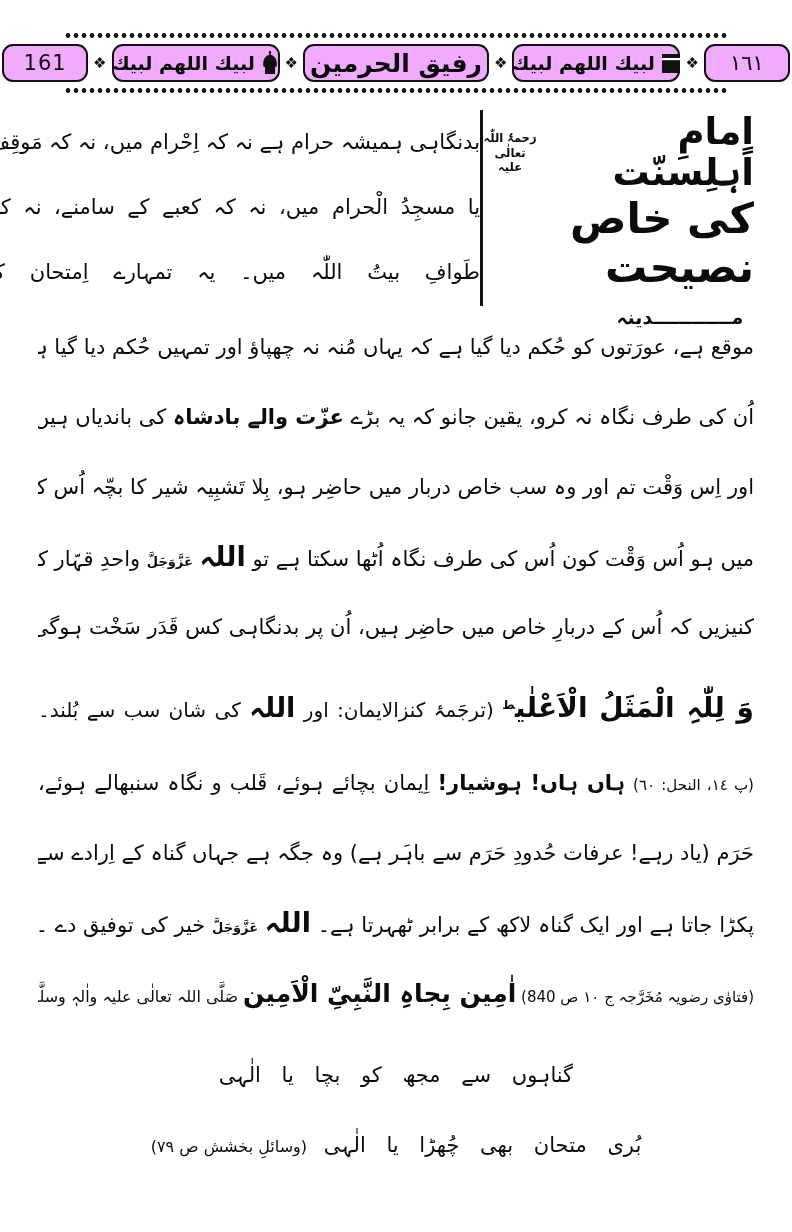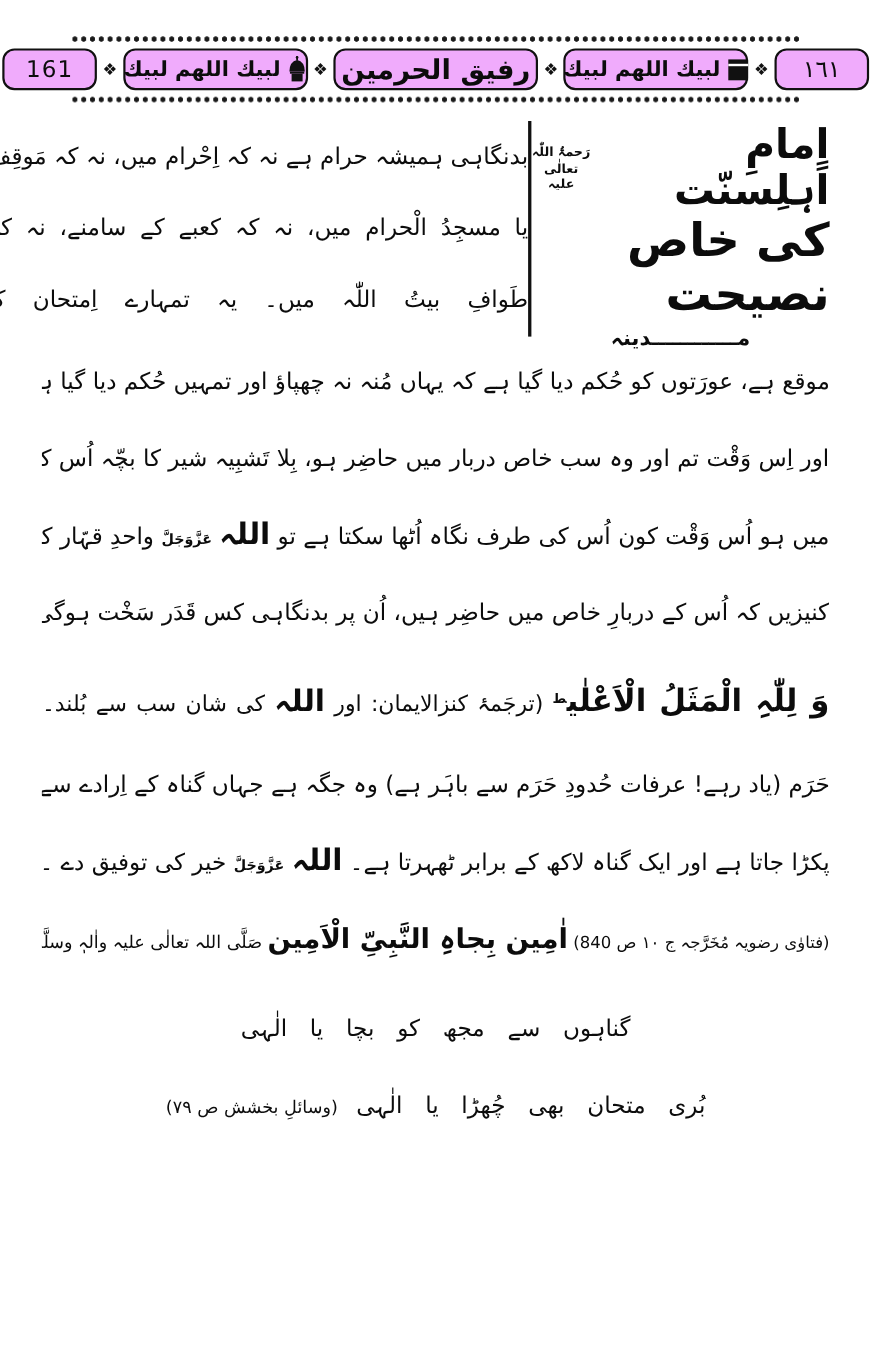--- a/index.html
+++ b/index.html
@@ -29,22 +29,22 @@
   
   .sect1{display:flex;direction:rtl;height:200px;margin-bottom:2px;}
   .callig{flex:0 0 274px;height:196px;display:flex;flex-direction:column;
           align-items:center;justify-content:flex-start;padding-top:2px;
           border-left:3px solid #111;box-sizing:border-box;}
   .callig .row1{display:flex;align-items:center;gap:6px;direction:rtl;}
   .callig .imam{font-size:37px;font-weight:bold;line-height:1.1;}
   .callig .honor{display:flex;flex-direction:column;font-size:11.5px;
                  font-weight:bold;text-align:center;line-height:1.25;}
   .callig .advice{font-size:42px;font-weight:bold;line-height:1.15;margin-top:2px;}
-  .callig .madinah{font-size:19px;font-weight:bold;margin-top:4px;width:92%;
-                   text-align:center;border-bottom:0 solid #111;}
+  .callig .madinah{font-size:19px;font-weight:bold;margin-top:14px;width:92%;
+                   border-bottom:0 solid #111;}
   .flines{flex:1 1 auto;display:flex;flex-direction:column;padding-left:10px;}
   .fline{height:65px;line-height:65px;font-size:21px;
          text-align:justify;text-align-last:justify;white-space:nowrap;overflow:hidden;}
 
   
   .bline{height:70px;line-height:70px;font-size:21px;
          text-align:justify;text-align-last:justify;white-space:nowrap;overflow:hidden;}
   .b{font-weight:bold;}
   .allah{font-weight:bold;font-size:27px;}
   .azza{font-size:13px;font-weight:bold;}
@@ -132,39 +132,49 @@
     <div class="flines">
       <div class="fline">بدنگاہی ہمیشہ حرام ہے نہ کہ اِحْرام میں، نہ کہ مَوقِف</div>
       <div class="fline">یا مسجِدُ الْحرام میں، نہ کہ کعبے کے سامنے، نہ کہ</div>
       <div class="fline">طَوافِ بیتُ اللّٰہ میں۔ یہ تمہارے اِمتحان کا</div>
     </div>
   </section>
 
   <main>
     <div class="bline">موقع ہے، عورَتوں کو حُکم دیا گیا ہے کہ یہاں مُنہ نہ چھپاؤ اور تمہیں حُکم دیا گیا ہے کہ</div>
 
+    <div class="bline">
+      <span>اُن کی طرف نگاہ نہ کرو، یقین جانو کہ یہ بڑے</span>
+      <span class="b">عزّت والے بادشاہ</span>
+      <span>کی باندیاں ہیں</span>
+    </div>
 
     <div class="bline">اور اِس وَقْت تم اور وہ سب خاص دربار میں حاضِر ہو، بِلا تَشبِیہ شیر کا بچّہ اُس کی بغل</div>
 
     <div class="bline">
       <span>میں ہو اُس وَقْت کون اُس کی طرف نگاہ اُٹھا سکتا ہے تو</span>
       <span class="allah">اللہ</span>
       <span class="azza">عَزَّوَجَلَّ</span>
       <span>واحدِ قہّار کی</span>
     </div>
 
     <div class="bline">کنیزیں کہ اُس کے دربارِ خاص میں حاضِر ہیں، اُن پر بدنگاہی کس قَدَر سَخْت ہوگی ۔</div>
 
     <div class="verseline">
       <span class="verse">وَ لِلّٰہِ الْمَثَلُ الْاَعْلٰی</span><span class="stop">ط</span>
       <span>(ترجَمۂ کنزالایمان: اور</span>
       <span class="allah">اللہ</span>
       <span>کی شان سب سے بُلند۔</span>
     </div>
 
+    <div class="bline">
+      <span class="smallref">(پ ١٤، النحل: ٦٠)</span>
+      <span class="b">ہاں ہاں! ہوشیار!</span>
+      <span>اِیمان بچائے ہوئے، قَلب و نگاہ سنبھالے ہوئے،</span>
+    </div>
 
     <div class="bline">حَرَم (یاد رہے! عرفات حُدودِ حَرَم سے باہَر ہے) وہ جگہ ہے جہاں گناہ کے اِرادے سے بھی</div>
 
     <div class="bline">
       <span>پکڑا جاتا ہے اور ایک گناہ لاکھ کے برابر ٹھہرتا ہے۔</span>
       <span class="allah">اللہ</span>
       <span class="azza">عَزَّوَجَلَّ</span>
       <span>خیر کی توفیق دے ۔</span>
     </div>
 

